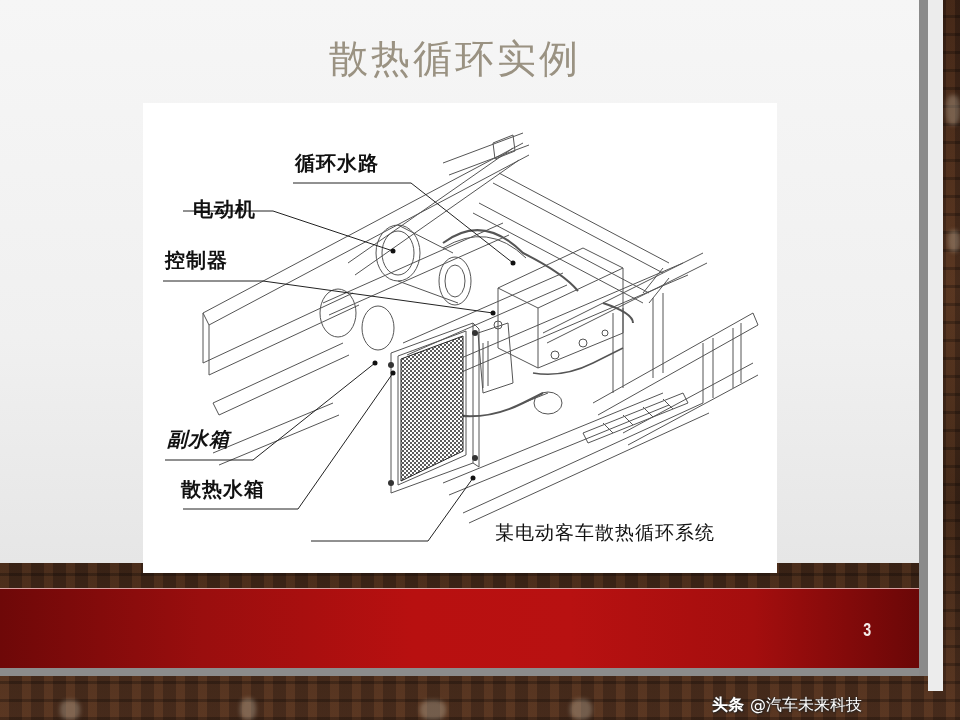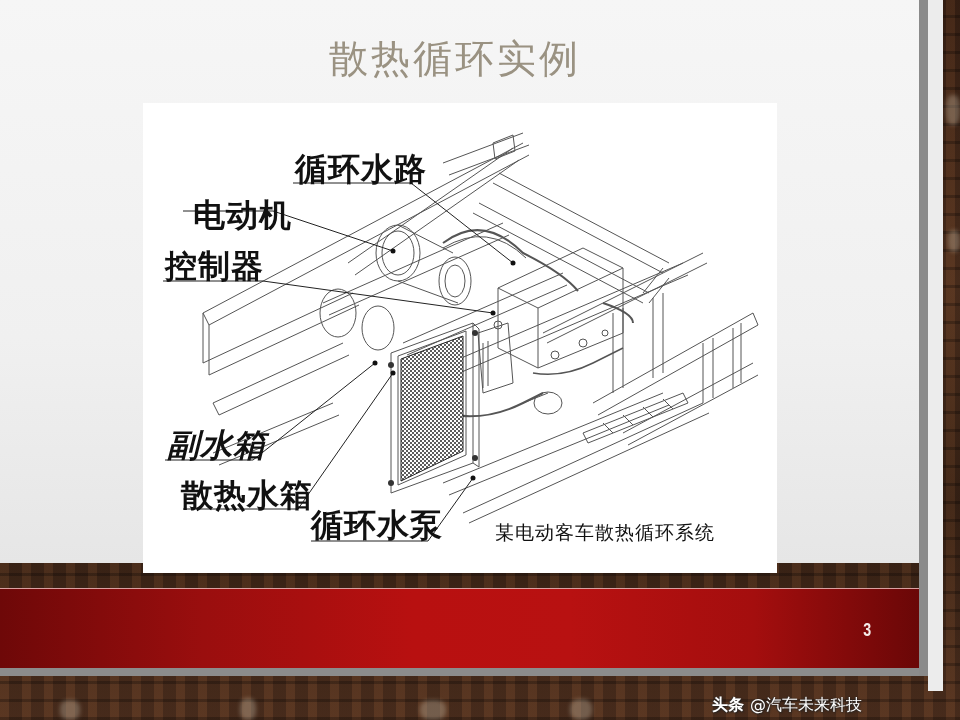--- a/index.html
+++ b/index.html
@@ -32,21 +32,21 @@
     position: absolute; left: 0; width: 910px; top: 32px; text-align: center;
     font-size: 39px; letter-spacing: 3px; color: #9a9282; font-weight: normal;
   }
   .figure {
     position: absolute; left: 143px; top: 103px; width: 634px; height: 470px;
     background: #ffffff; overflow: hidden;
   }
   .figure svg { position: absolute; left: 0; top: 0; }
   .callout {
     position: absolute; font-family: "DejaVu Serif", "Liberation Serif", serif;
-    font-size: 32px; color: #111; font-weight: bold; letter-spacing: 1px; line-height: 1;
+    font-size: 20px; color: #111; font-weight: bold; letter-spacing: 1px; line-height: 1;
     white-space: nowrap;
   }
   .caption {
     position: absolute; left: 352px; top: 417px; font-size: 19px; color: #111;
     letter-spacing: 1px; white-space: nowrap;
   }
   .banner {
     position: absolute; left: 0; top: 588px; width: 919px; height: 80px;
     background: linear-gradient(90deg, #6e0808 0%, #9a0e0e 22%, #b81010 45%, #b81111 62%, #a40e0e 82%, #6a0707 100%);
     border-top: 1px solid #d9a0a0;
@@ -181,21 +181,20 @@
         <circle cx="250" cy="270" r="2.5"></circle>
         <circle cx="330" cy="375" r="2.5"></circle>
       </g>
     </svg>
 
     <div class="callout" style="left:152px;top:50px;">循环水路</div>
     <div class="callout" style="left:50px;top:96px;">电动机</div>
     <div class="callout" style="left:22px;top:147px;text-align:center;">控制器</div>
     <div class="callout" style="left:24px;top:326px;font-style:italic;">副水箱</div>
     <div class="callout" style="left:38px;top:376px;">散热水箱</div>
-    <div class="callout" style="left:168px;top:406px;">循环水泵</div>
 
     <div class="caption">某电动客车散热循环系统</div>
   </div>
 
   <div class="banner"></div>
   <div class="banner-shadow"></div>
   <div class="page-number">3</div>
 </div>
 
 <div class="watermark">

